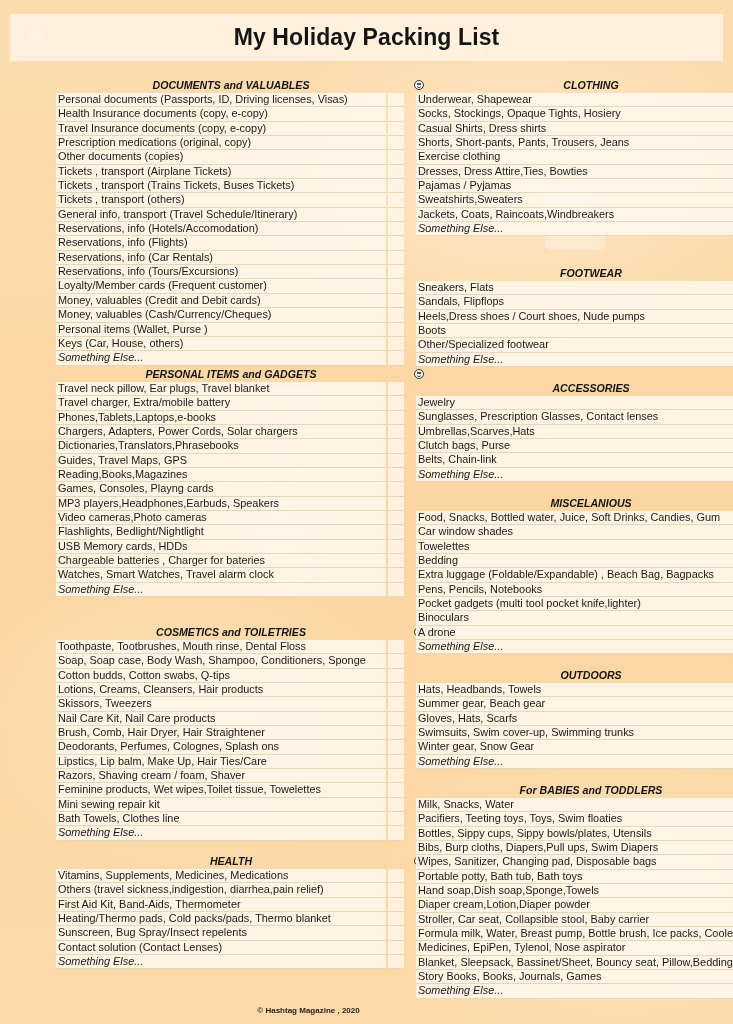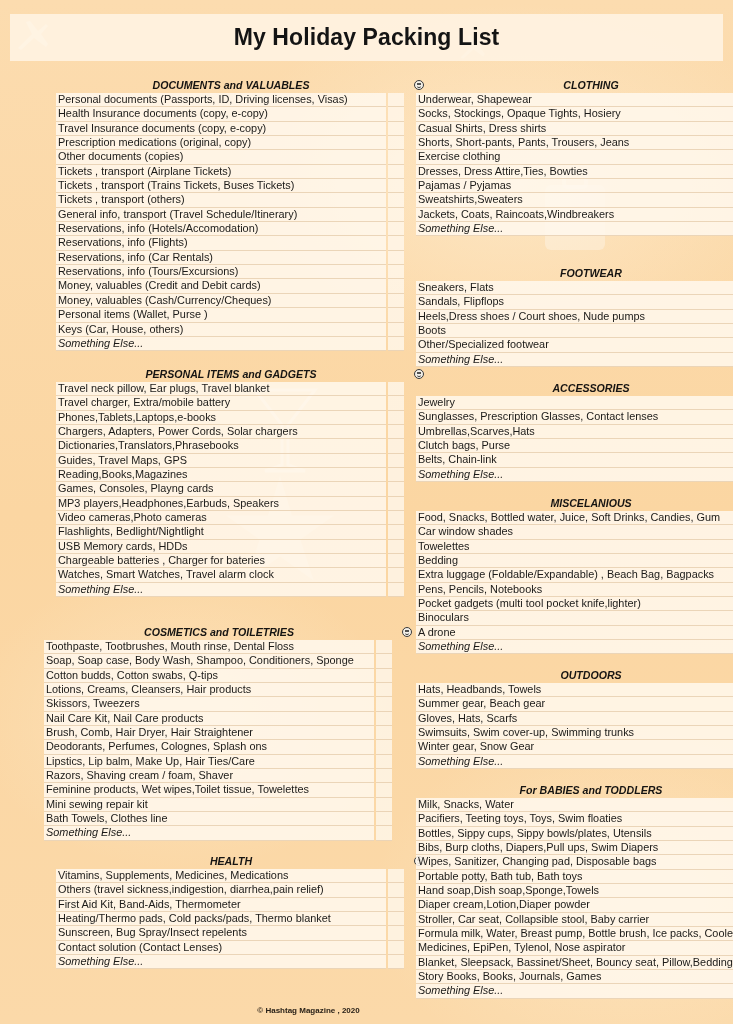--- a/index.html
+++ b/index.html
@@ -147,20 +147,24 @@
       </div>
       <div class="row">
         <div class="text">Reservations, info (Car Rentals)</div>
         <div class="check"></div>
       </div>
       <div class="row">
         <div class="text">Reservations, info (Tours/Excursions)</div>
         <div class="check"></div>
       </div>
       <div class="row">
+        <div class="text">Loyalty/Member cards (Frequent customer)</div>
+        <div class="check"></div>
+      </div>
+      <div class="row">
         <div class="text">Money, valuables (Credit and Debit cards)</div>
         <div class="check"></div>
       </div>
       <div class="row">
         <div class="text">Money, valuables (Cash/Currency/Cheques)</div>
         <div class="check"></div>
       </div>
       <div class="row">
         <div class="text">Personal items (Wallet, Purse )</div>
         <div class="check"></div>
@@ -235,21 +239,21 @@
       <div class="row">
         <div class="text">Watches, Smart Watches, Travel alarm clock</div>
         <div class="check"></div>
       </div>
       <div class="row">
         <div class="text else">Something Else...</div>
         <div class="check"></div>
       </div>
     </div>
   </section>
-<section class="section" style="left:0;top:625px">
+<section class="section" style="left:12px;top:625px">
     <div class="sec-head"><span>COSMETICS and TOILETRIES</span><span class="smiley">
         <i></i>
       </span></div>
     <div class="rows">
       <div class="row">
         <div class="text">Toothpaste, Tootbrushes, Mouth rinse, Dental Floss</div>
         <div class="check"></div>
       </div>
       <div class="row">
         <div class="text">Soap, Soap case, Body Wash, Shampoo, Conditioners, Sponge</div>

